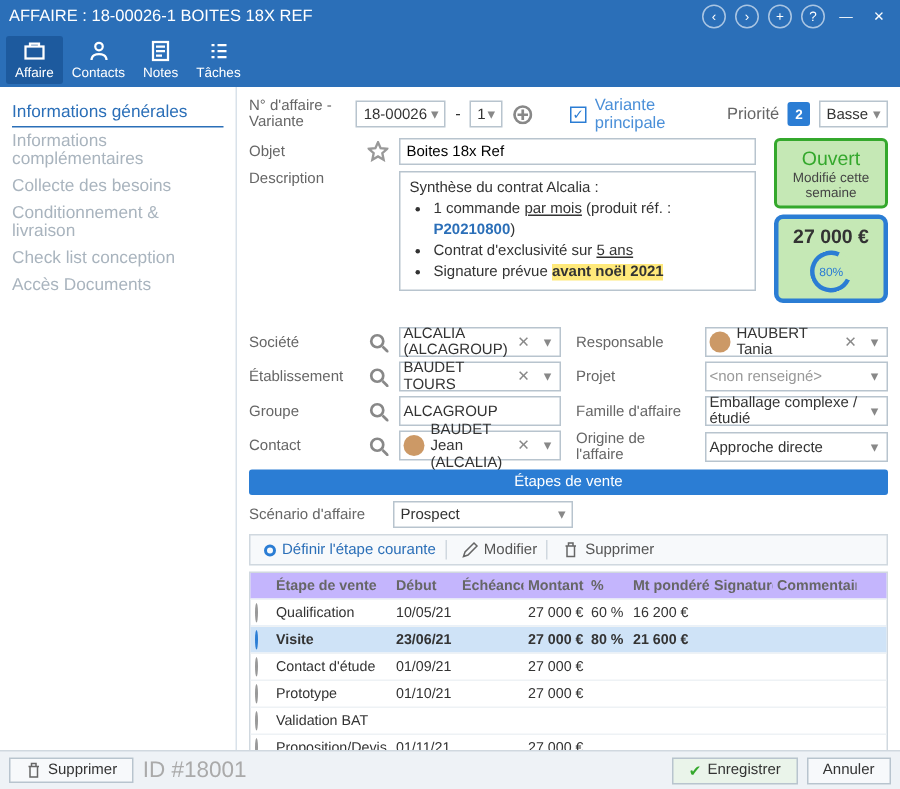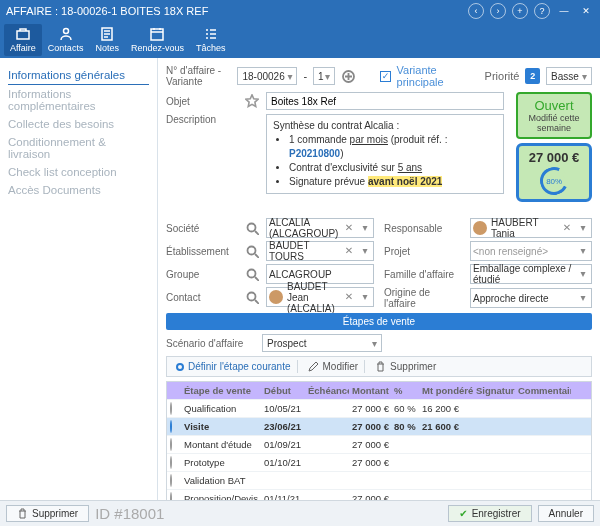--- a/index.html
+++ b/index.html
@@ -94,27 +94,20 @@
     </div>
   <div class="rbtn">
       <svg>
         <rect x="3" y="2" width="10" height="12"></rect>
         <path d="M5 5h6M5 8h6M5 11h4"></path>
       </svg>
       <span>Notes</span>
     </div>
   <div class="rbtn">
       <svg>
-        <rect x="2" y="3" width="12" height="11"></rect>
-        <path d="M2 6h12M5 2v2M11 2v2"></path>
-      </svg>
-      <span>Rendez-vous</span>
-    </div>
-  <div class="rbtn">
-      <svg>
         <path d="M3 4h2M3 8h2M3 12h2M7 4h6M7 8h6M7 12h6"></path>
       </svg>
       <span>Tâches</span>
     </div>
 </div>
 
 <div class="body">
   <div class="side">
     <div class="item active">Informations générales</div>
     <div class="item">Informations complémentaires</div>
@@ -347,21 +340,21 @@
             <div>23/06/21</div>
             <div></div>
             <div>27 000 €</div>
             <div>80 %</div>
             <div>21 600 €</div>
             <div></div>
             <div></div>
           </div>
           <div class="tr">
             <div><span class="rad"></span></div>
-            <div>Montant d'étude</div>
+            <div>Contact d'étude</div>
             <div>01/09/21</div>
             <div></div>
             <div>27 000 €</div>
             <div></div>
             <div></div>
             <div></div>
             <div></div>
           </div>
           <div class="tr">
             <div><span class="rad"></span></div>

